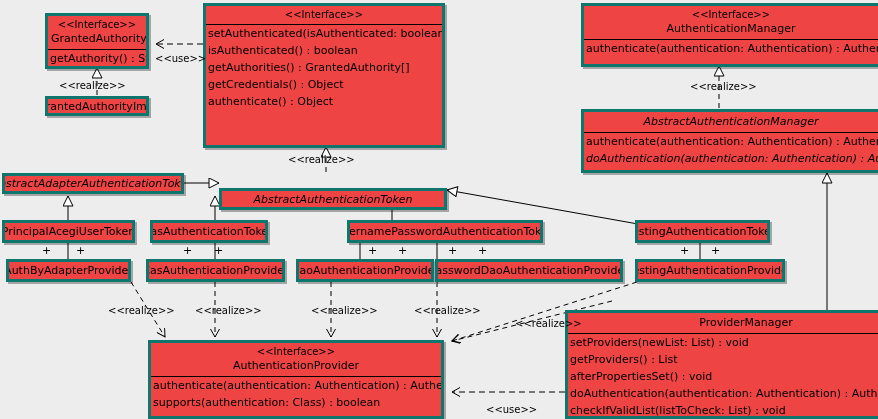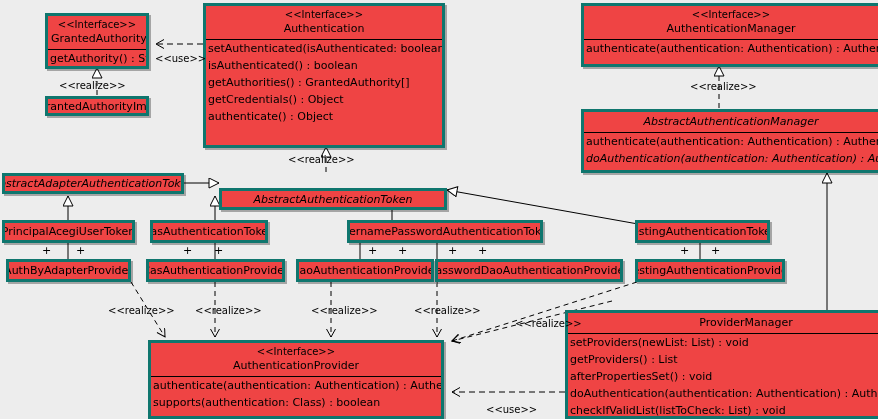--- a/index.html
+++ b/index.html
@@ -180,21 +180,20 @@
 
   <div class="uml-box" style="left:45px; top:96px; width:104px; height:20px;">
     <div class="simple">
       <span class="cname">GrantedAuthorityImpl</span>
     </div>
   </div>
 
   <div class="uml-box" style="left:203px; top:3px; width:242px; height:145px;">
     <div class="sec-head with-rule">
       <span class="stereo">&lt;&lt;Interface&gt;&gt;</span>
-      <span class="cname">Authentication</span>
     </div>
     <div class="ops">
       <span class="op">setAuthenticated(isAuthenticated: boolean) : void</span>
       <span class="op">isAuthenticated() : boolean</span>
       <span class="op">getAuthorities() : GrantedAuthority[]</span>
       <span class="op">getCredentials() : Object</span>
       <span class="op">authenticate() : Object</span>
     </div>
   </div>
 

